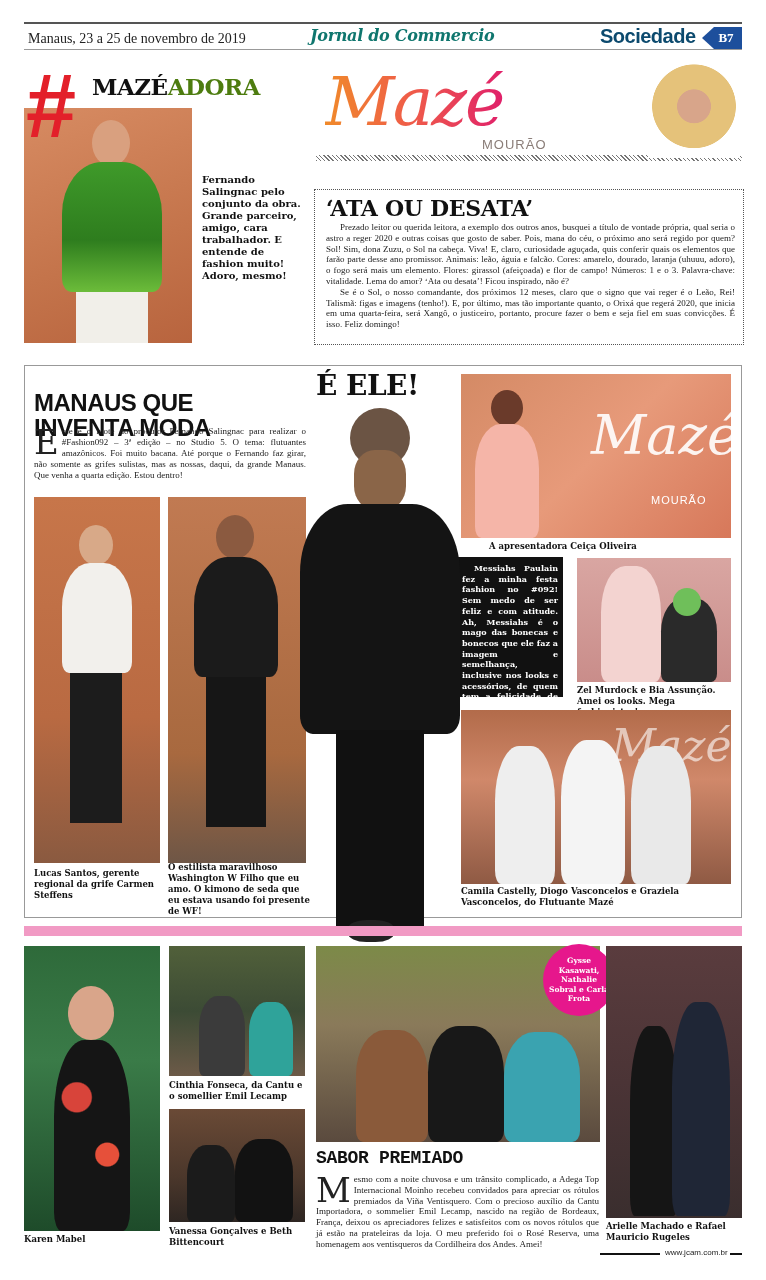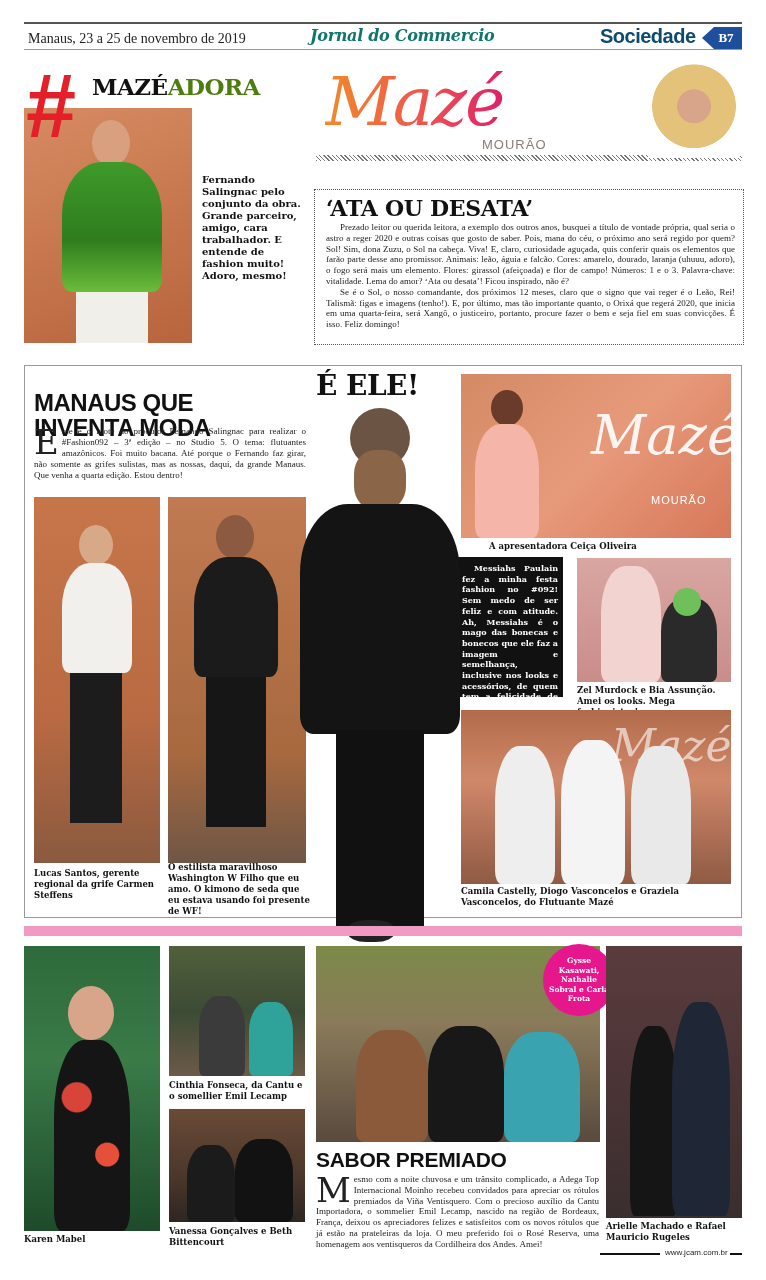--- a/index.html
+++ b/index.html
@@ -74,21 +74,21 @@
   .cap-karen { left: 24px; top: 1234px; width: 136px; }
   .ph-cinthia { left: 169px; top: 946px; width: 136px; height: 130px; background: linear-gradient(180deg, #51603a 0%, #3c4b35 50%, #6c5a48 100%); }
   .cap-cinthia { left: 169px; top: 1080px; width: 136px; }
   .ph-vanessa { left: 169px; top: 1109px; width: 136px; height: 113px; background: linear-gradient(180deg, #6a4a36 0%, #4b372b 60%, #2e2622 100%); }
   .cap-vanessa { left: 169px; top: 1226px; width: 136px; }
   .ph-gysse { left: 316px; top: 946px; width: 284px; height: 196px; background: linear-gradient(180deg, #7c8a48 0%, #8a7a5a 40%, #5a4a3e 100%); }
   .gysse-badge { left: 543px; top: 944px; width: 72px; height: 72px; border-radius: 50%; background: #e6178c; color: #fff; font-family: "DejaVu Serif", serif; font-weight: bold; font-size: 7.5px; line-height: 9.5px; text-align: center; display:flex; align-items:center; justify-content:center; padding: 6px; }
   .ph-arielle { left: 606px; top: 946px; width: 136px; height: 272px; background: linear-gradient(180deg, #5a3c3e 0%, #4b3436 50%, #3a2e2e 100%); }
   .cap-arielle { left: 606px; top: 1221px; width: 140px; }
 
-  .sabor-title { left: 316px; top: 1148px; font-family: Liberation Sans, sans-serif; font-weight: bold; font-size: 21px; letter-spacing: -0.3px; }
+  .sabor-title { left: 316px; top: 1148px; font-family: Liberation Mono, monospace; font-weight: bold; font-size: 18px; letter-spacing: -0.3px; }
   .sabor-body { left: 316px; top: 1174px; width: 283px; font-family: "Liberation Serif", serif; font-size: 9px; line-height: 10.8px; text-align: justify; color: #222; }
 
   .footer-line-l { left: 600px; top: 1253px; width: 60px; height: 2px; background: #111; }
   .footer-url { left: 665px; top: 1248px; font-family: "Liberation Sans", sans-serif; font-size: 8px; color: #222; }
   .footer-line-r { left: 730px; top: 1253px; width: 12px; height: 2px; background: #111; }
 
   
   .sil { position:absolute; border-radius: 40% 40% 10% 10%; }
 </style>
 </head>

